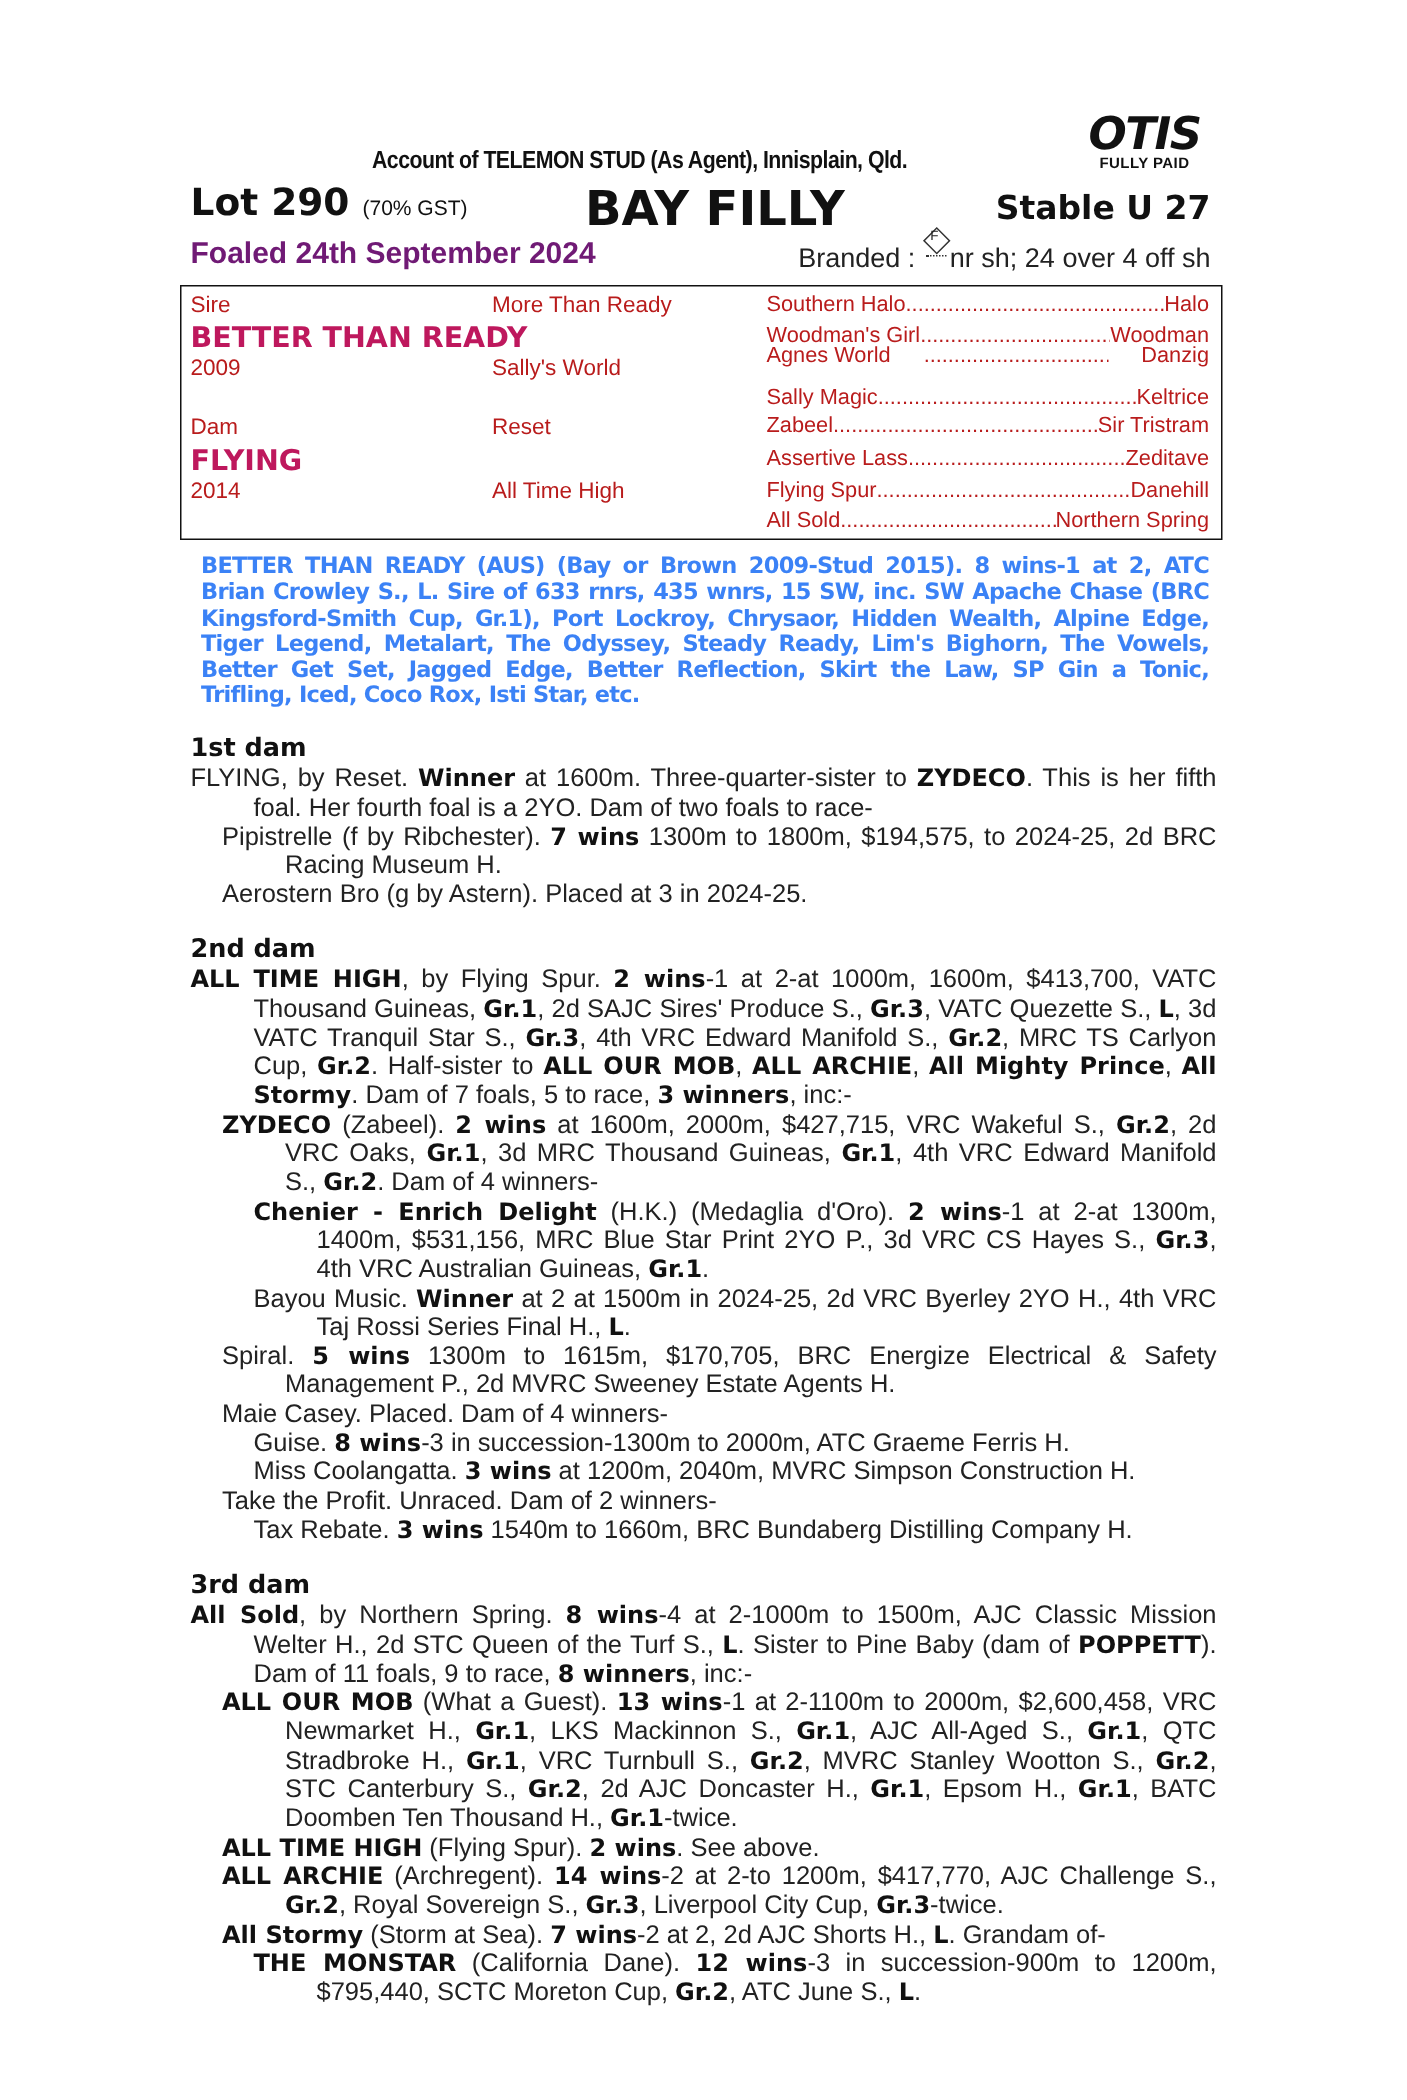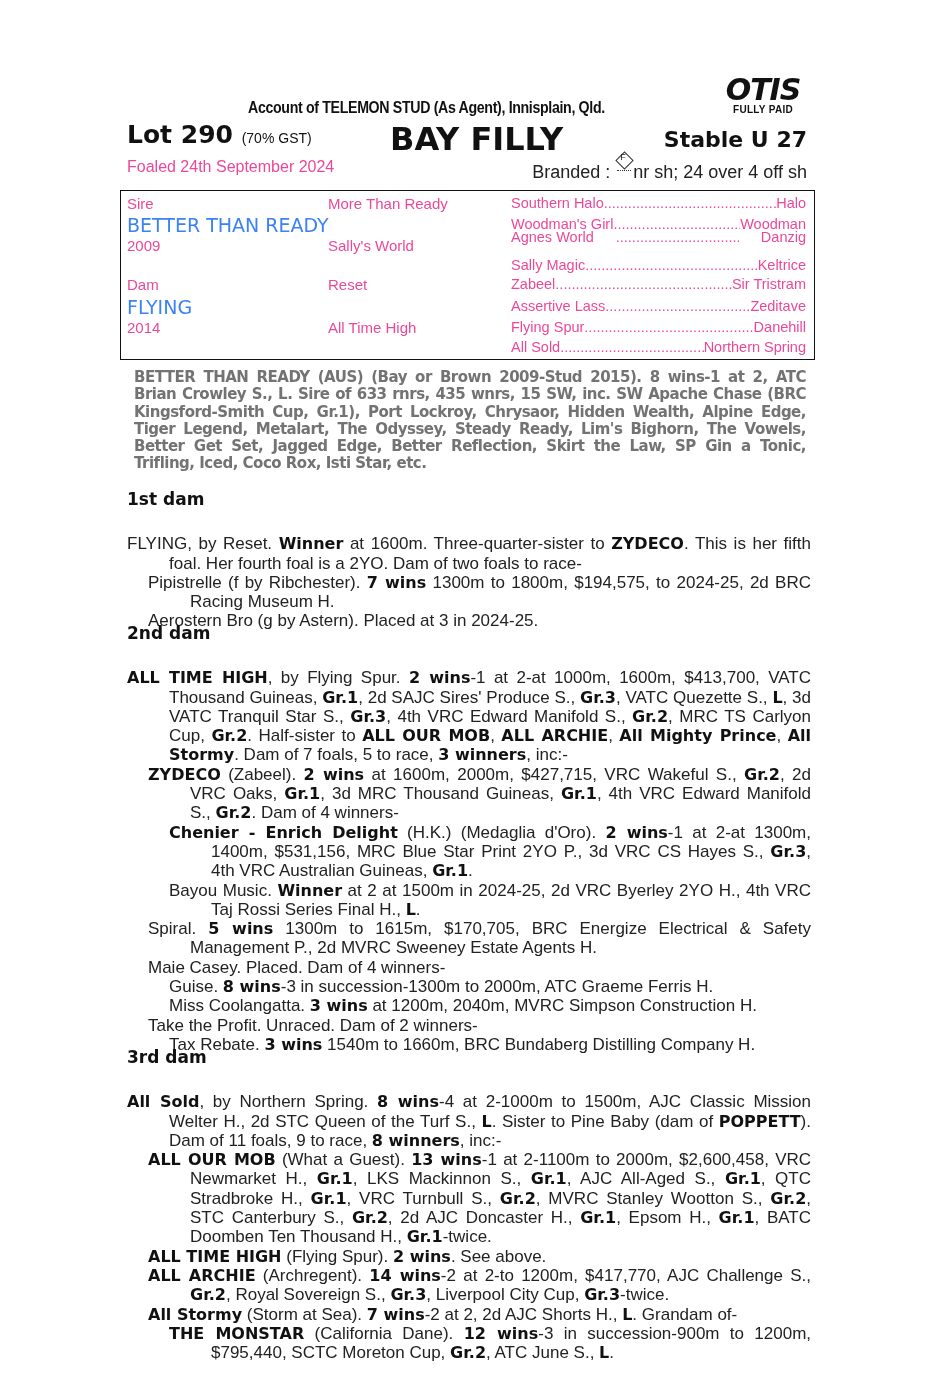--- a/index.html
+++ b/index.html
@@ -6,42 +6,42 @@
   body { width:938px; height:1400px; position:relative; overflow:hidden; color:#111; font-family:"Liberation Sans", sans-serif; }
   .abs { position:absolute; }
   .account { left:248px; top:98px; font-size:16.5px; font-weight:bold; letter-spacing:-0.4px; transform:scaleX(0.86); transform-origin:left top; white-space:nowrap; }
   .logo { left:720px; top:76px; width:86px; text-align:center; }
   .logo-otis { font-size:30px; font-weight:900; font-style:italic; letter-spacing:-1px; line-height:28px; font-family:"DejaVu Sans", sans-serif; }
   .logo-paid { font-size:10px; font-weight:bold; letter-spacing:0.3px; line-height:12px; }
   .lot { left:127px; top:120px; font-size:25px; font-weight:900; font-family:"DejaVu Sans", sans-serif; white-space:nowrap; }
   .lot small { font-size:14px; font-weight:normal; font-family:"Liberation Sans", sans-serif; }
   .sex { left:390px; top:120px; font-size:32px; font-weight:900; font-family:"DejaVu Sans", sans-serif; white-space:nowrap; }
   .stable { right:131px; top:127px; font-size:22px; font-weight:900; font-family:"DejaVu Sans", sans-serif; white-space:nowrap; }
-  .foaled { left:127px; top:158px; font-size:16px; color:#ec4899; white-space:nowrap; }
+  .foaled { left:127px; top:158px; font-size:20px; color:#701a75; white-space:nowrap;font-weight:bold; }
   .branded { right:131px; top:158px; font-size:18px; color:#222; white-space:nowrap; }
   .brand-glyph { display:inline-block; position:relative; width:18px; height:22px; vertical-align:-2px; }
   .brand-glyph .dia { position:absolute; left:3px; top:-4px; width:11px; height:11px; border:1px solid #333; transform:rotate(45deg); }
   .brand-glyph .f { position:absolute; left:5px; top:-6px; font-size:9px; }
   .brand-glyph .ul { position:absolute; left:2px; top:12px; width:14px; border-top:1px dotted #333; }
 
   .ped { left:120px; top:190px; width:695px; height:170px; border:1.5px solid #111; box-sizing:border-box; }
-  .ped .c { position:absolute; font-size:15px; color:#ec4899; white-space:nowrap; }
-  .ped .big { font-size:19px; font-weight:400; font-family:"DejaVu Sans", sans-serif; color:#3b82f6; }
+  .ped .c { position:absolute; font-size:15px; color:#b91c1c; white-space:nowrap; }
+  .ped .big { font-size:19px; font-weight:700; font-family:"DejaVu Sans", sans-serif; color:#be185d; }
   .ped .r { left:390px; width:295px; display:flex; font-size:14.5px; }
   .ped .r .n { white-space:nowrap; }
   .ped .r .d { flex:1; overflow:hidden; white-space:nowrap; }
   .ped .r .d::after { content:"........................................................................................"; letter-spacing:0; }
   .ped .r .s { white-space:nowrap; }
 
-  .sireblurb { left:134px; top:369px; width:672px; font-family:"DejaVu Sans", sans-serif; font-weight:900; font-size:15px; line-height:17.3px; text-align:justify; letter-spacing:-0.5px; color:#737373; }
+  .sireblurb { left:134px; top:369px; width:672px; font-family:"DejaVu Sans", sans-serif; font-weight:900; font-size:15px; line-height:17.3px; text-align:justify; letter-spacing:-0.5px; color:#3b82f6; }
 
   .sec { position:absolute; left:127px; width:684px; font-size:17px; line-height:19.3px; color:#222; }
   .h { font-family:"DejaVu Sans", sans-serif; font-weight:900; font-size:17px; color:#111; margin:0; line-height:19.3px; }
   .p { text-align:justify; margin:0; }
-  .l0 { padding-left:42px; text-indent:-42px;margin-top:25px; }
+  .l0 { padding-left:42px; text-indent:-42px; }
   .l1 { padding-left:63px; text-indent:-42px; }
   .l2 { padding-left:84px; text-indent:-42px; }
   b, .b { font-family:"DejaVu Sans", sans-serif; font-weight:900; color:#111; font-size:16px; }
 </style>
 </head>
 <body>
 
 <div class="abs account">Account of TELEMON STUD (As Agent), Innisplain, Qld.</div>
 <div class="abs logo">
   <div class="logo-otis">OTIS</div>

